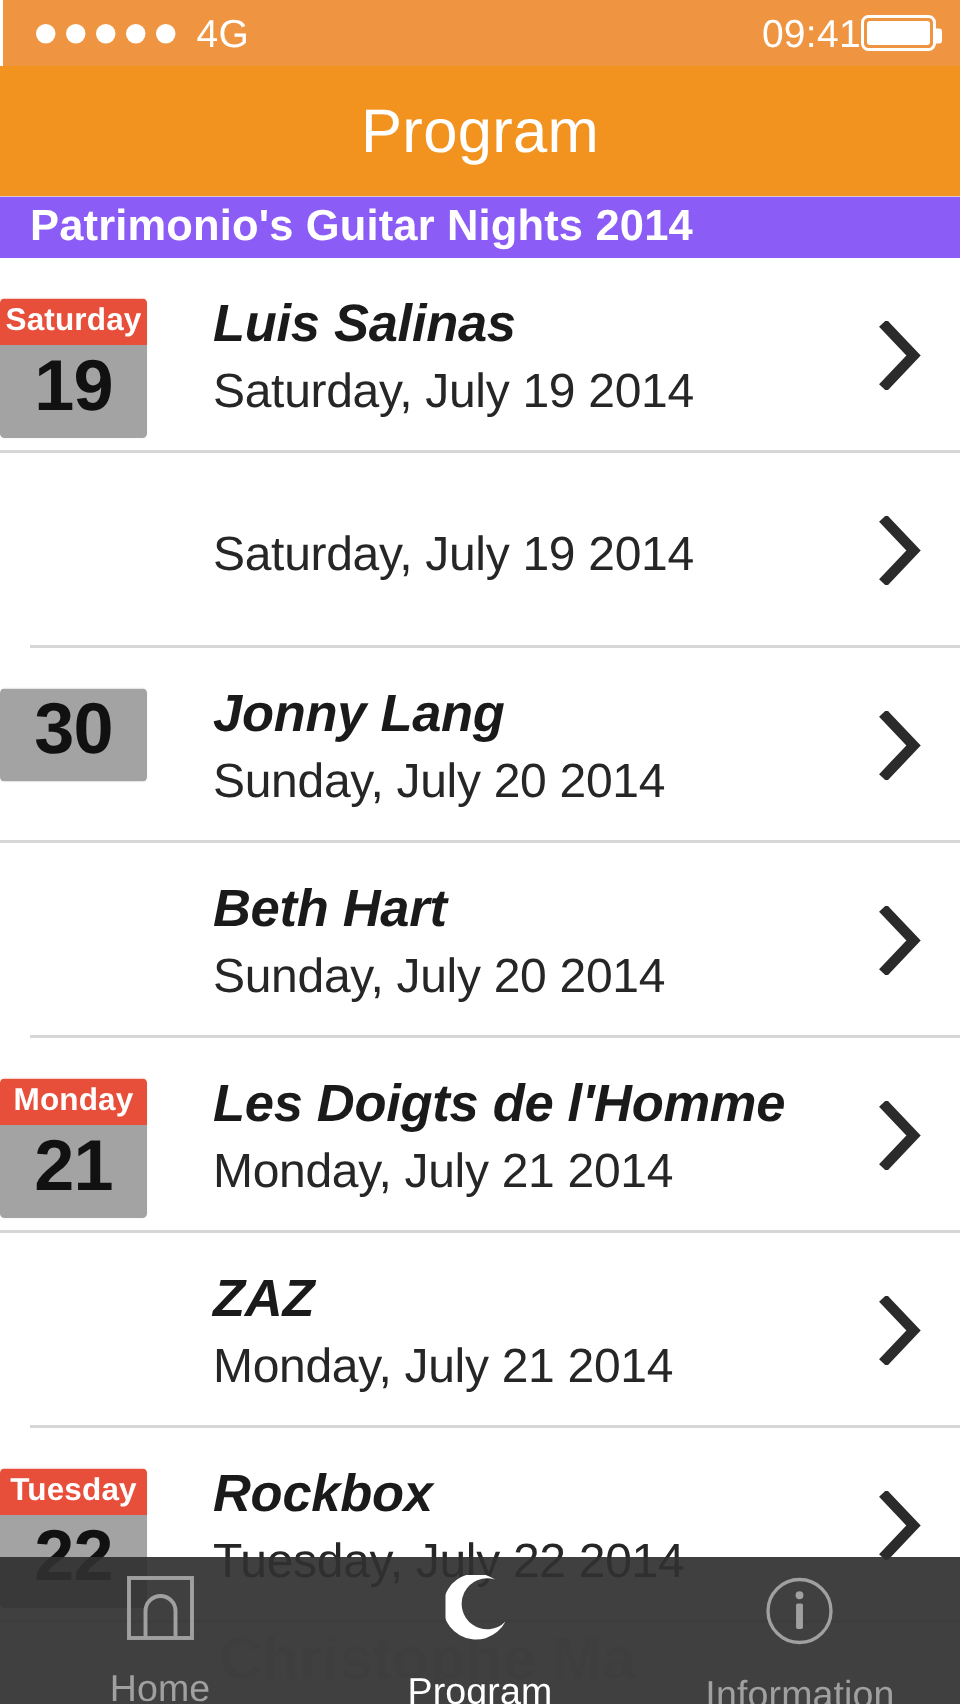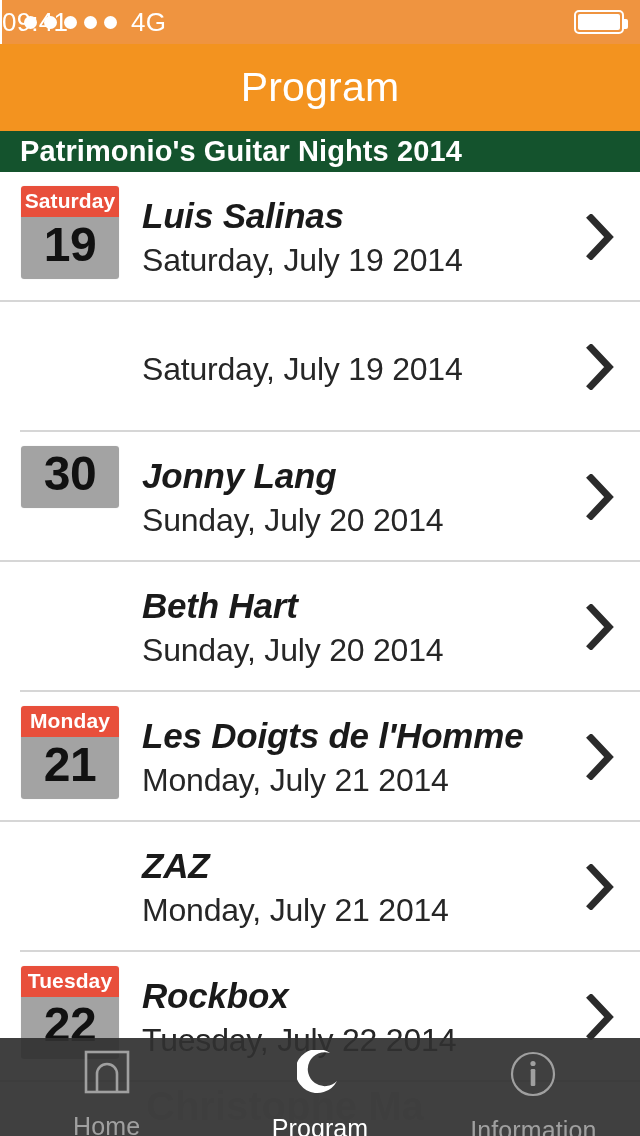--- a/index.html
+++ b/index.html
@@ -17,52 +17,52 @@
     position:absolute; top:0; left:2px; width:640px; height:44px;
     background:#ef9440;
     display:flex; align-items:center;
     color:#fff;
   }
   .sb-left { display:flex; align-items:center; margin-left:22px; }
   .dots { display:flex; align-items:center; gap:7px; }
   .dot { width:13px; height:13px; border-radius:50%; background:#fff; display:block; }
   .carrier { font-size:26px; margin-left:14px; letter-spacing:0.2px; line-height:1; }
   .sb-center {
-    position:absolute; left:0; width:572px; text-align:left;
+    position:absolute; left:0; width:572px; text-align:right;
     font-size:26px; line-height:1; letter-spacing:0.2px;
   }
   .sb-right { position:absolute; right:18px; display:flex; align-items:center; }
   .battery { position:relative; width:50px; height:24px; border:2px solid #fff; border-radius:5px; padding:2px; }
   .battery-fill { width:100%; height:100%; background:#fff; border-radius:2px; }
   .battery-cap { position:absolute; right:-6px; top:7px; width:4px; height:10px; background:#fff; border-radius:0 2px 2px 0; }
 
   
   .nav-bar {
     position:absolute; top:44px; left:0; width:640px; height:87px;
     background:#f3931f;
     display:flex; align-items:center; justify-content:center;
   }
   .nav-title { color:#ffffff; font-size:41px; font-weight:400; letter-spacing:0.2px; }
 
   
   .content { position:absolute; top:131px; left:0; width:640px; height:1005px; background:#fff; overflow:hidden; }
 
   .section-header {
-    height:41px; background:#14532d; display:flex; align-items:center;
+    height:41px; background:#8b5cf6; display:flex; align-items:center;
   }
   .section-header-title {
     color:#ffffff; font-size:29px; font-weight:700; margin-left:20px; letter-spacing:0.1px;
   }
 
   
   .row { position:relative; height:130px; background:#fff; display:flex; align-items:stretch; }
   .row-sep { position:absolute; left:20px; right:0; bottom:0; height:2px; background:#d6d6d6; }
   .row.with-badge .row-sep { left:0; }
 
-  .badge-col { width:140px; flex:0 0 140px; display:flex; align-items:flex-start; justify-content:center; padding-top:14px; }
+  .badge-col { width:140px; flex:0 0 140px; display:flex; align-items:flex-start; padding-top:27px; }
   .badge { width:98px; border-radius:3px; overflow:hidden; box-shadow:0 0 0 1px rgba(0,0,0,0.02); }
   .badge-day {
     background:#e84f3b; color:#fff; font-size:21px; font-weight:700;
     text-align:center; padding:4px 0 5px 0; line-height:1.05; letter-spacing:0.1px;
   }
   .badge-num {
     background:#a3a3a3; color:#111; font-size:48px; font-weight:700;
     text-align:center; padding:3px 0 9px 0; line-height:1.05; letter-spacing:-0.5px;
   }
 

